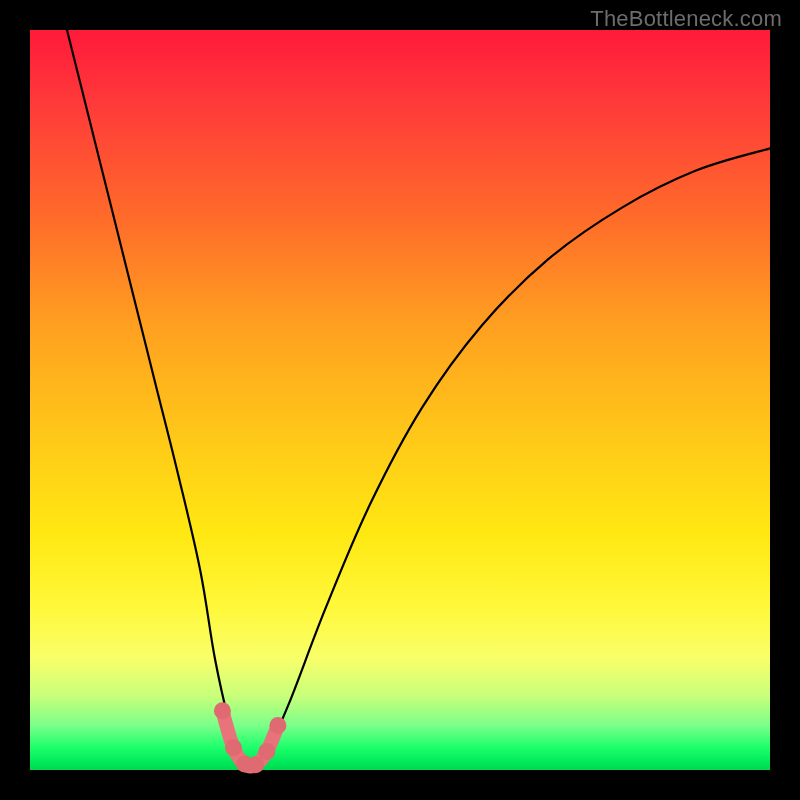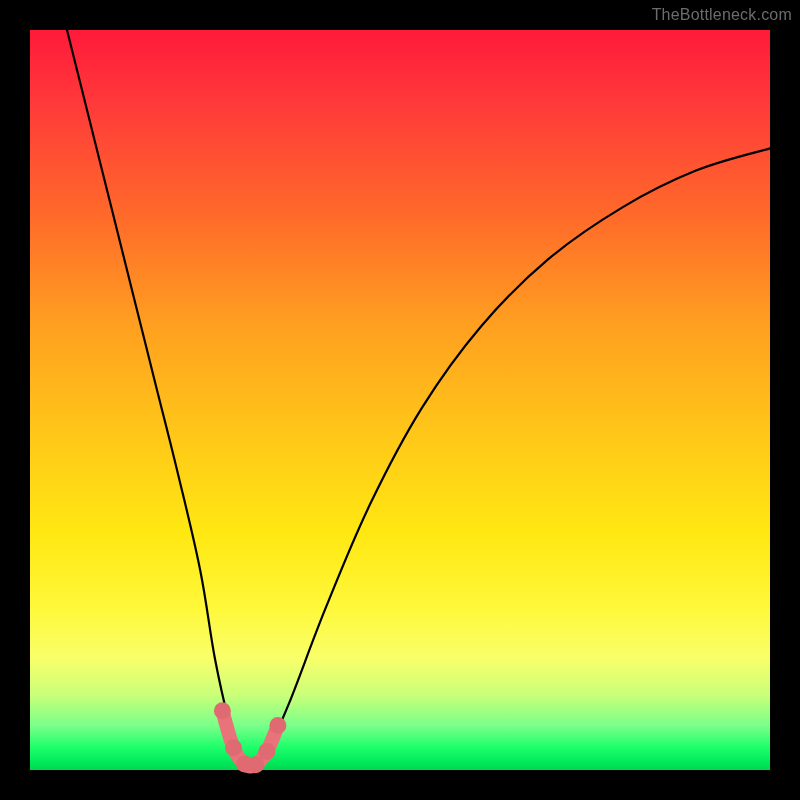--- a/index.html
+++ b/index.html
@@ -28,23 +28,23 @@
       #c8ff7a 90%,
       #7aff8a 94%,
       #1cff6a 97%,
       #00e85a 99%,
       #00d850 100%
     );
   }
   .watermark {
     position: absolute;
     top: 6px;
-    right: 8px;
+    right: 18px;
     font-family: Arial, Helvetica, sans-serif;
-    font-size: 16px;
+    font-size: 22px;
     color: #6c6c6c;
     letter-spacing: 0.2px;
     z-index: 10;
   }
   svg.curves {
     position: absolute;
     left: 0;
     top: 0;
     width: 740px;
     height: 740px;

